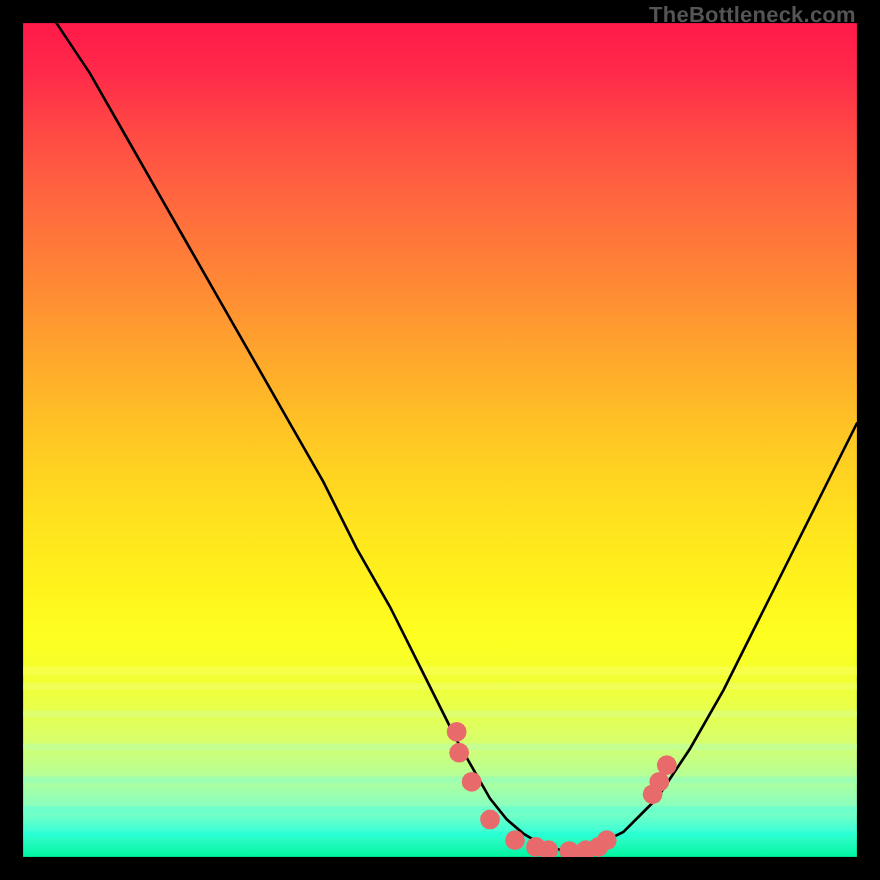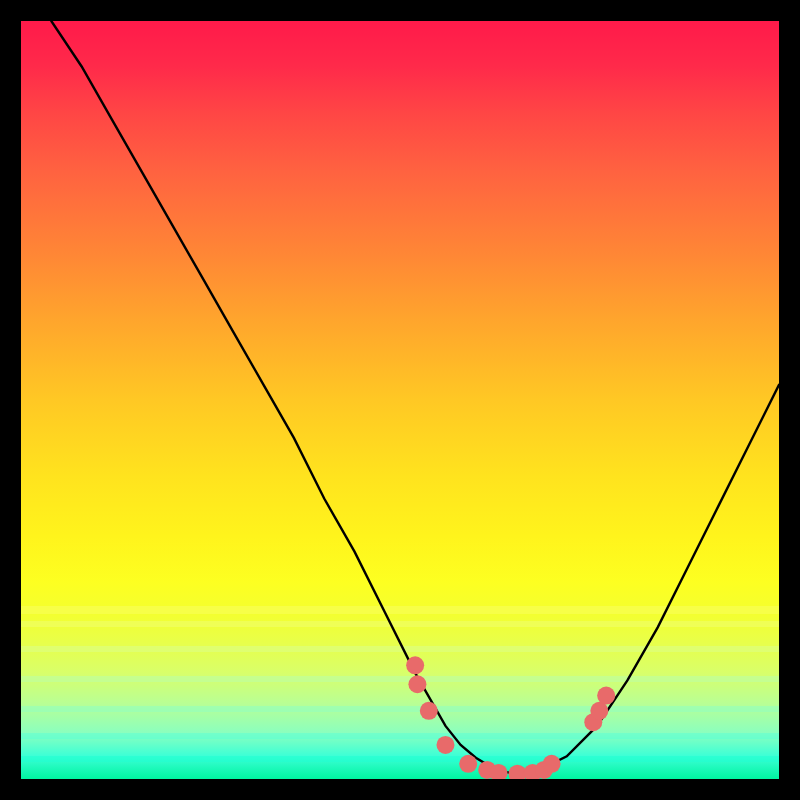--- a/index.html
+++ b/index.html
@@ -44,20 +44,21 @@
     font-weight: bold;
     font-family: Arial, sans-serif;
     letter-spacing: 0.2px;
   }
   svg.curve { position: absolute; inset: 0; }
 </style>
 </head>
 <body>
 <div class="container">
 
+  <div class="watermark">TheBottleneck.com</div>
 
   <div class="plot-area">
     <div class="gradient-bg"></div>
 
     <svg class="curve" viewBox="0 0 758 758" preserveAspectRatio="none">
       <g>
         <rect x="0" y="585" width="758" height="8" fill="#f9ff5a" opacity="0.6"></rect>
         <rect x="0" y="600" width="758" height="6" fill="#efff70" opacity="0.55"></rect>
         <rect x="0" y="625" width="758" height="6" fill="#d9ff90" opacity="0.5"></rect>
         <rect x="0" y="655" width="758" height="6" fill="#b8ffad" opacity="0.5"></rect>

